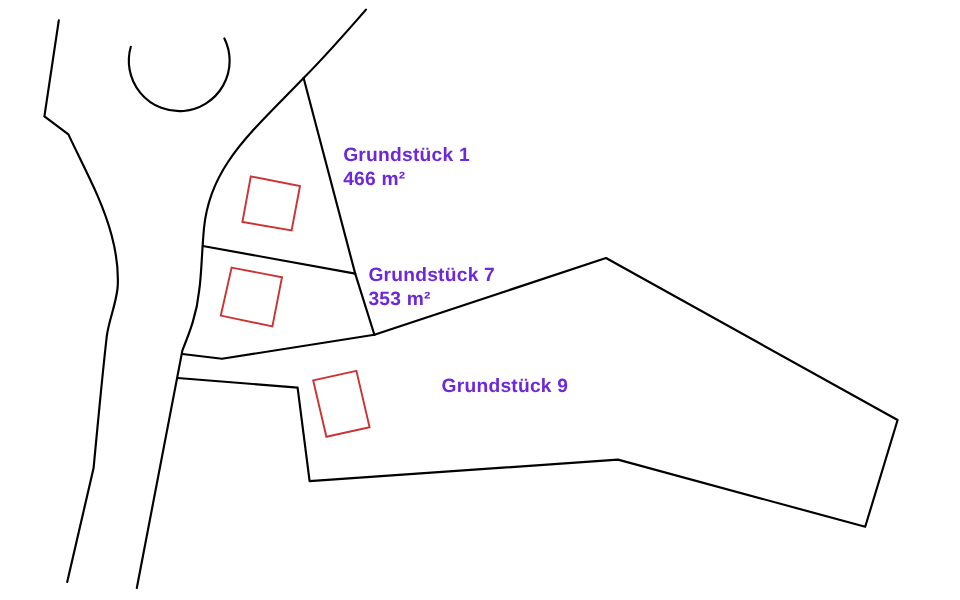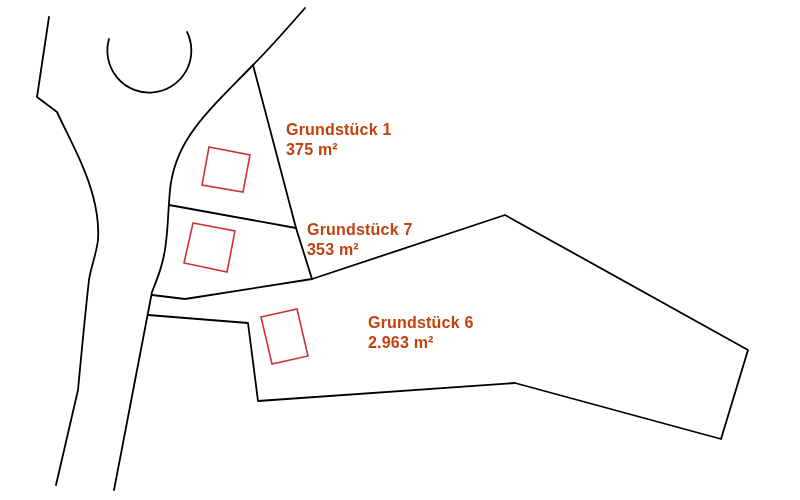--- a/index.html
+++ b/index.html
@@ -18,21 +18,21 @@
   .plan-svg {
     position: absolute;
     left: 0;
     top: 0;
     width: 800px;
     height: 500px;
     display: block;
   }
   .parcel-label {
     position: absolute;
-    color: #c2410c;
+    color: #6d28d9;
     font-weight: bold;
     font-size: 16px;
     line-height: 20px;
     letter-spacing: 0.2px;
     white-space: nowrap;
     user-select: none;
   }
 </style>
 </head>
 <body>
@@ -48,26 +48,25 @@
       <path d="M296,228 L312,279" fill="none" stroke="#000000" stroke-width="1.8" stroke-linejoin="round" stroke-linecap="round"></path>
       <path d="M152,295 L185,299 L312,279" fill="none" stroke="#000000" stroke-width="1.8" stroke-linejoin="round" stroke-linecap="round"></path>
       <path d="M312,279 L505,215 L748,350 L721,439 L515,383 L258,401 L248,323 L148,315" fill="none" stroke="#000000" stroke-width="1.8" stroke-linejoin="round" stroke-linecap="round"></path>
       <polygon points="209,147 250,155 243,192 202,185" fill="none" stroke="#cc3333" stroke-width="1.6" stroke-linejoin="miter"></polygon>
       <polygon points="193,223 235,231 227,272 184,263" fill="none" stroke="#cc3333" stroke-width="1.6" stroke-linejoin="miter"></polygon>
       <polygon points="261,317 297,309 308,356 272,364" fill="none" stroke="#cc3333" stroke-width="1.6" stroke-linejoin="miter"></polygon>
     </svg>
 
   <div class="parcel-label" style="left:286px; top:120px">
     <div>Grundstück 1</div>
-    <div>375 m²</div>
+    <div>466 m²</div>
   </div>
 
   <div class="parcel-label" style="left:307px; top:220px">
     <div>Grundstück 7</div>
     <div>353 m²</div>
   </div>
 
   <div class="parcel-label" style="left:368px; top:313px">
-    <div>Grundstück 6</div>
-    <div>2.963 m²</div>
+    <div>Grundstück 9</div>
   </div>
 
 </div>
 
 </body></html>

